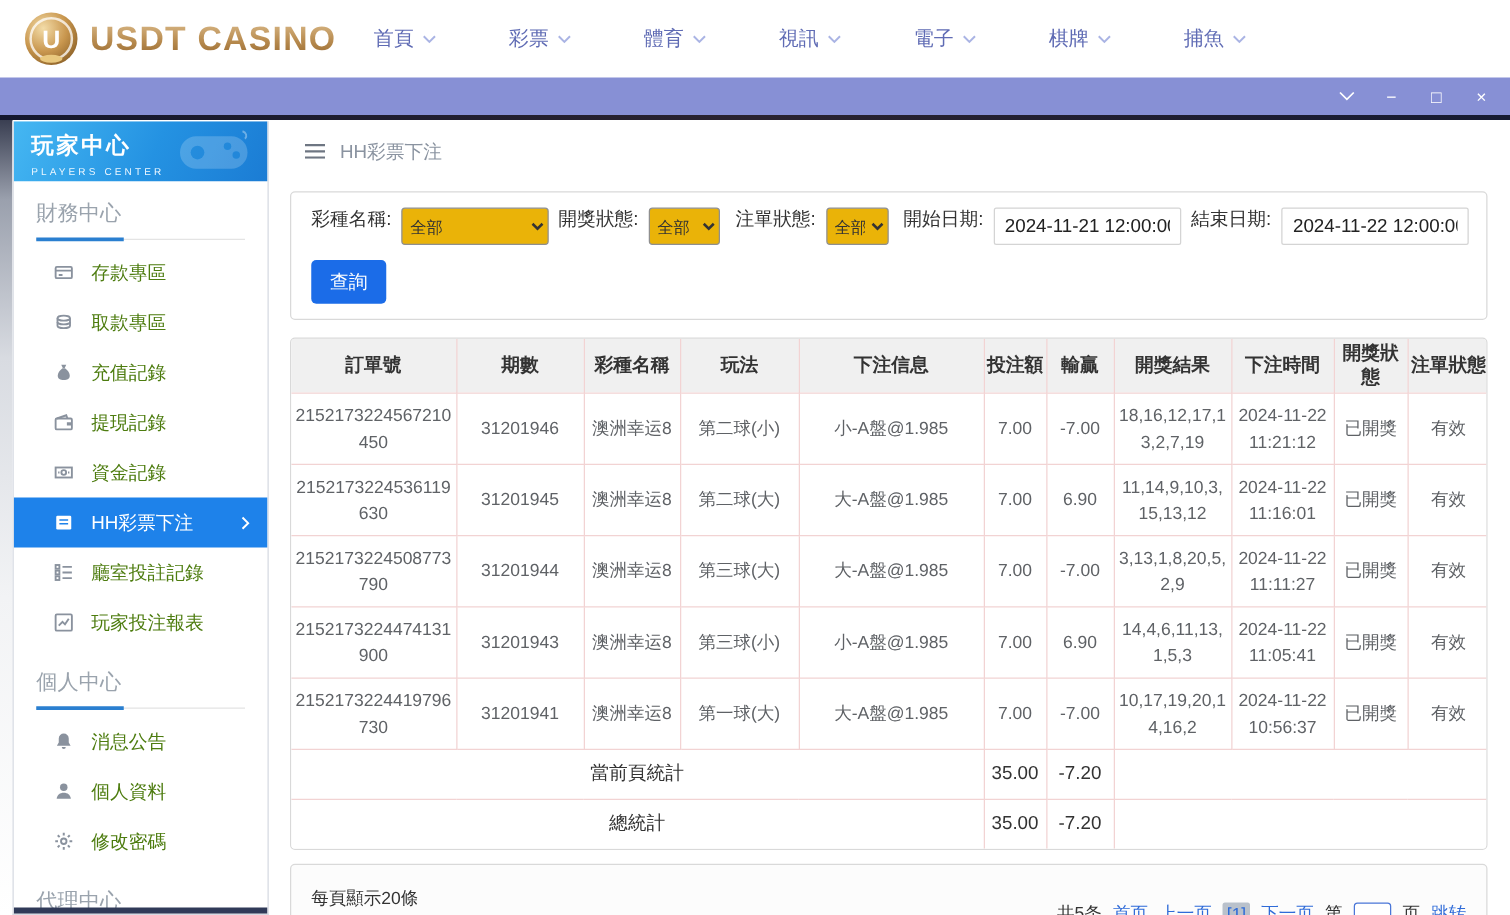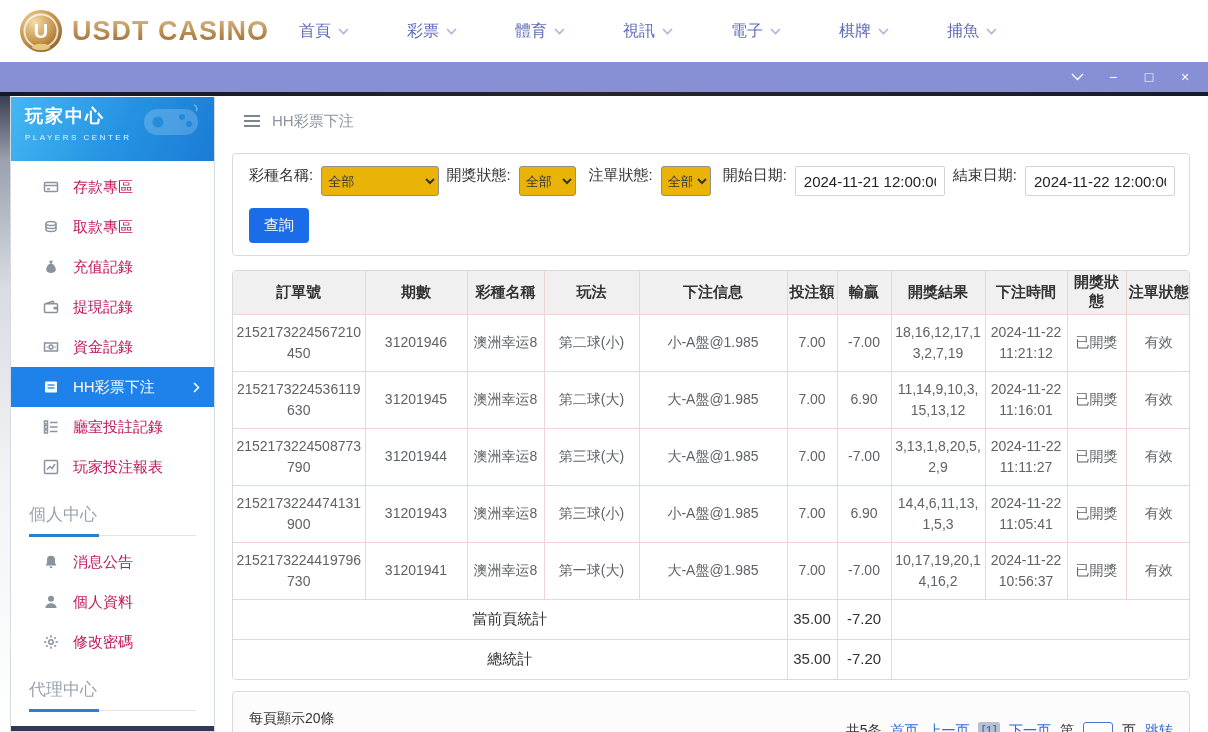--- a/index.html
+++ b/index.html
@@ -25,32 +25,32 @@
   .dark-edge { height:4px; background:linear-gradient(90deg,#14182e,#2a2330,#161b33); }
 
   
   .workspace { position:relative; height:636px; background:#fff; }
   .left-gutter { position:absolute; left:0; top:0; bottom:0; width:10px;
     background:linear-gradient(180deg,#3a3f52 0%,#9aa0ad 10%,#d8dbe1 30%,#f2f3f5 60%,#fff 100%); }
 
   
   .sidebar { position:absolute; left:10px; top:1px; bottom:0; width:205px;
     background:#fff; border:1px solid #d6dae2; border-top:none; overflow:hidden; }
-  .side-banner { height:64px; padding:7px 0 0 14px; position:relative; overflow:hidden;
+  .side-banner { height:48px; padding:7px 0 0 14px; position:relative; overflow:hidden;
     background:linear-gradient(115deg,#45b7f2 0%,#2492e2 55%,#1b7cd4 100%); }
   .side-banner-title { color:#fff; font-size:18px; font-weight:bold; letter-spacing:2px; }
   .side-banner-sub { color:#eaf6ff; font-size:8px; letter-spacing:2.5px; margin-top:5px; }
   .banner-art { position:absolute; right:8px; top:4px; opacity:.35; }
   .side-section-title { margin:14px 18px 0; padding-bottom:9px; font-size:17px; color:#9aa3ad;
     position:relative; border-bottom:1px solid #e4e4e4; }
   .side-section-title::after { content:""; position:absolute; left:0; bottom:-2px;
     width:42%; height:3px; background:#2a7fd0; }
   .side-items { padding:6px 0 2px; }
   .side-item { height:40px; display:flex; align-items:center; gap:14px; padding-left:32px;
-    font-size:15px; color:#be185d; cursor:pointer; position:relative; }
+    font-size:15px; color:#4d7c0f; cursor:pointer; position:relative; }
   .side-item .s-icon { color:#8a929e; display:flex; width:16px; justify-content:center; }
   .side-item.active { background:#1e82ea; color:#fff; }
   .side-item.active .s-icon { color:#fff; }
   .side-item .chev-right { position:absolute; right:14px; display:none; }
   .side-item.active .chev-right { display:block; }
   .side-cutoff { position:absolute; left:0; right:0; bottom:0; height:5px; background:#303a58; }
 
   
   .content { position:absolute; left:228px; top:0; right:0; bottom:0; background:#fff;
     padding:14px 18px 0 4px; }
@@ -184,20 +184,21 @@
       <div class="side-banner-sub">PLAYERS CENTER</div>
       <svg class="banner-art" width="70" height="40" viewBox="0 0 70 40">
         <rect x="8" y="8" width="54" height="26" rx="13" fill="#ffffff" fill-opacity=".55"></rect>
         <circle cx="22" cy="21" r="5.5" fill="#2a8fdc"></circle>
         <circle cx="46" cy="16" r="3" fill="#2a8fdc"></circle>
           <circle cx="53" cy="23" r="3" fill="#2a8fdc"></circle>
         <path d="M58 4c3 1 4 4 2 6" fill="none" stroke="#ffffff" stroke-width="1.5"></path>
       </svg>
     </div>
     <div id="side-sections">
+        <div class="side-section-title">財務中心</div>
         <div class="side-items">
           <div class="side-item">
             <span class="s-icon">
               <svg width="16" height="16" viewBox="0 0 16 16">
                 <rect x="1.5" y="3.5" width="13" height="9" rx="1" fill="none" stroke="currentColor" stroke-width="1.5"></rect>
                 <line x1="1.5" y1="6.5" x2="14.5" y2="6.5" fill="none" stroke="currentColor" stroke-width="1.5"></line>
                 <line x1="4" y1="10" x2="7" y2="10" fill="none" stroke="currentColor" stroke-width="1.5"></line>
               </svg>
             </span>
       <span>存款專區</span>

